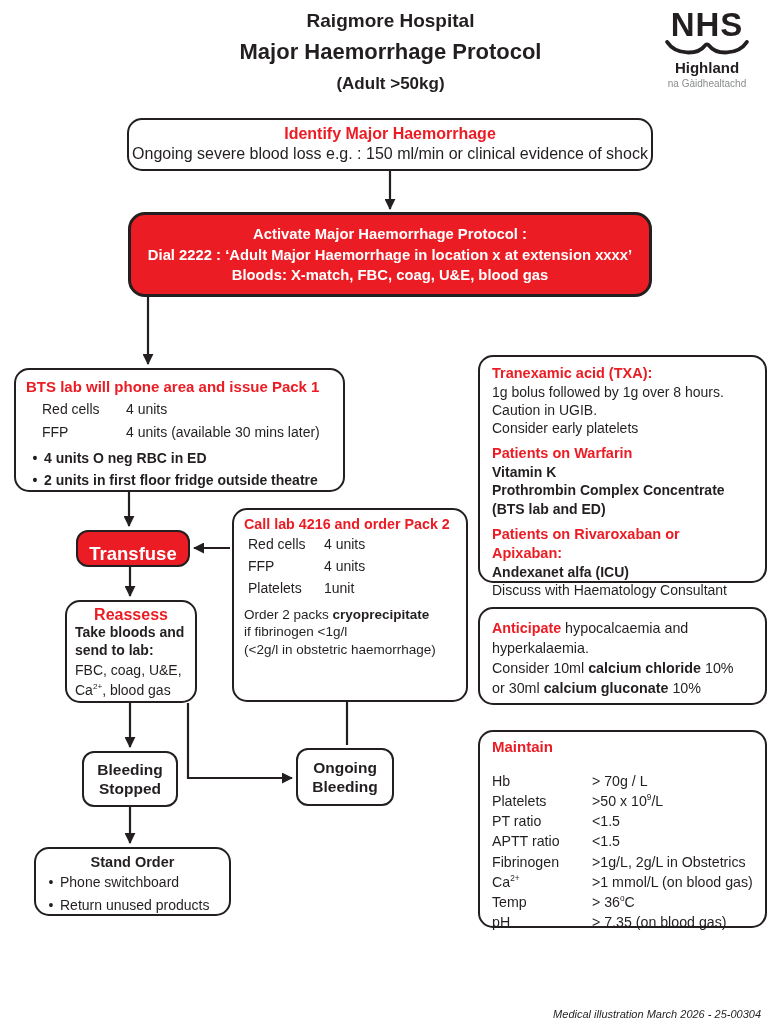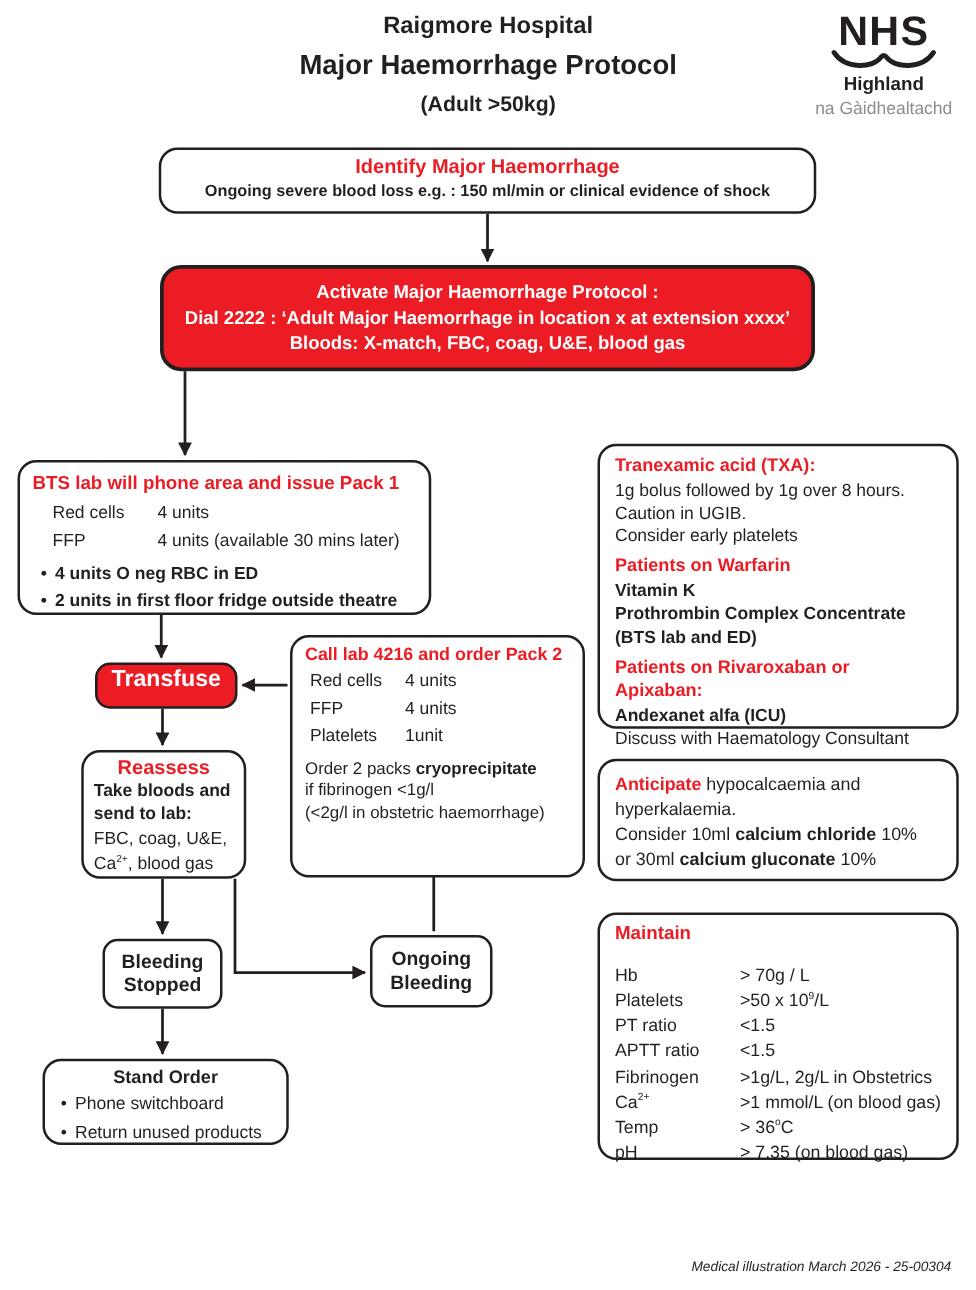--- a/index.html
+++ b/index.html
@@ -9,52 +9,52 @@
   
   .title-block{position:absolute;left:0;top:10px;width:781px;text-align:center;}
   .t1{font-size:19px;font-weight:bold;}
   .t2{font-size:22px;font-weight:bold;margin-top:7px;}
   .t3{font-size:17px;font-weight:bold;margin-top:9px;}
 
   .logo{position:absolute;left:642px;top:8px;width:130px;text-align:center;}
   .logo .nhs{font-size:33px;font-weight:900;letter-spacing:1px;line-height:1;}
   .logo svg{display:block;margin:-2px auto 0 auto;}
   .logo .hl{font-size:15px;font-weight:bold;margin-top:0px;}
-  .logo .ga{font-size:14px;color:#8A8C8E;margin-top:2px;}
+  .logo .ga{font-size:10px;color:#8A8C8E;margin-top:2px;}
 
   
   .box{position:absolute;background:#fff;border:2px solid #231F20;border-radius:15px;box-sizing:border-box;}
   .redbox{position:absolute;background:#EC1C24;border:3px solid #231F20;border-radius:17px;
           box-sizing:border-box;color:#fff;text-align:center;}
   .red{color:#EC1C24;}
   .b{font-weight:bold;}
   .sup{vertical-align:super;font-size:0.58em;line-height:0;}
 
   
   .identify{left:127px;top:118px;width:526px;height:53px;text-align:center;padding-top:5px;}
   .identify .h{font-size:16px;font-weight:bold;color:#EC1C24;}
-  .identify .s{font-size:13px;font-weight:bold;margin-top:2px;}
+  .identify .s{font-size:16px;font-weight:normal;margin-top:2px;}
 
   
   .activate{left:128px;top:212px;width:524px;height:85px;padding-top:9px;}
   .activate div{font-size:14.8px;font-weight:bold;line-height:1.4;}
 
   
   .pack1{left:14px;top:368px;width:331px;height:124px;padding:8px 10px;font-size:14px;}
   .pack1 .h{font-size:15px;font-weight:bold;color:#EC1C24;}
   .prow{display:flex;margin-left:16px;margin-top:4px;line-height:1.35;}
   .prow .lab{width:84px;flex:none;}
   .bul{display:flex;margin-top:3px;line-height:1.4;}
   .bul .dot{width:18px;flex:none;text-align:center;}
   .pack1 .bul{font-weight:bold;}
   .pack1 .bullets{margin-top:7px;}
 
   
   .transfuse{left:76px;top:530px;width:114px;height:37px;border-radius:12px;border-width:2.5px;
-             display:flex;align-items:flex-start;justify-content:center;font-size:18.5px;font-weight:bold;}
+             display:flex;align-items:flex-end;justify-content:center;font-size:18.5px;font-weight:bold;}
 
   
   .pack2{left:232px;top:508px;width:236px;height:194px;padding:6px 10px;font-size:14px;}
   .pack2 .h{font-size:14.3px;font-weight:bold;color:#EC1C24;}
   .pack2 .prow{margin-left:4px;margin-top:3px;}
   .pack2 .prow .lab{width:76px;}
   .pack2 .note{margin-top:8px;font-size:13.5px;line-height:1.32;}
 
   
   .reassess{left:65px;top:600px;width:132px;height:103px;padding:4px 8px;}

